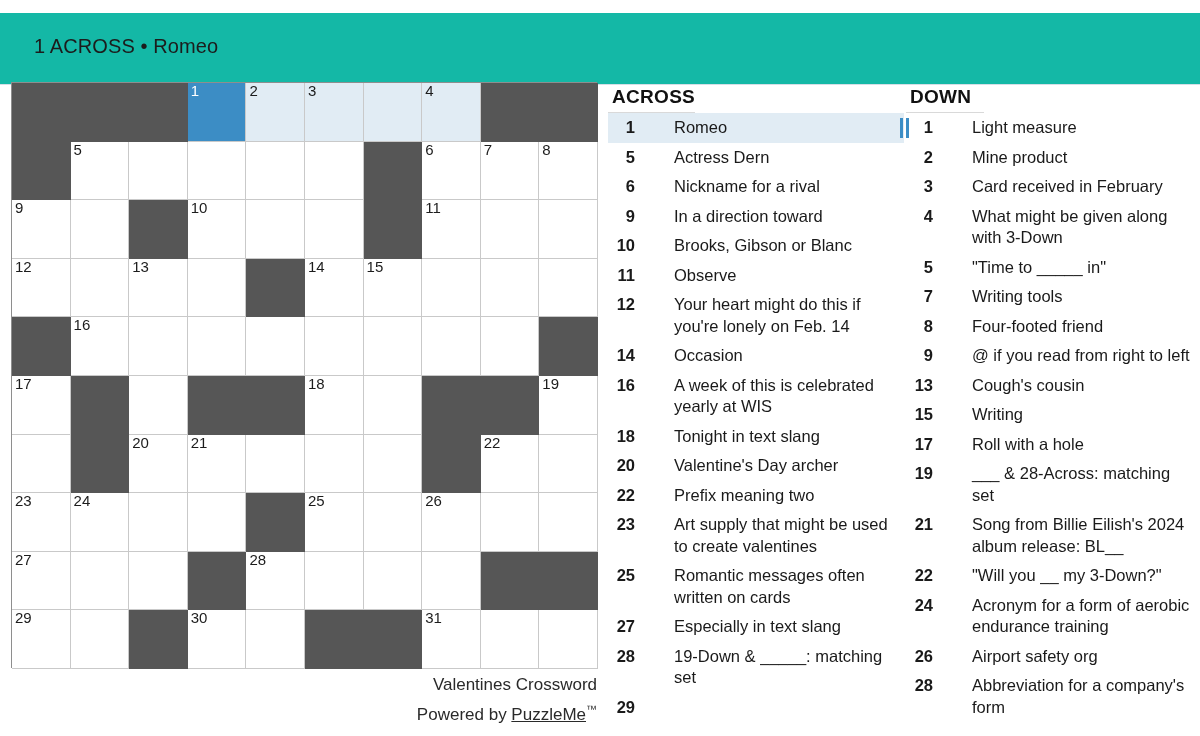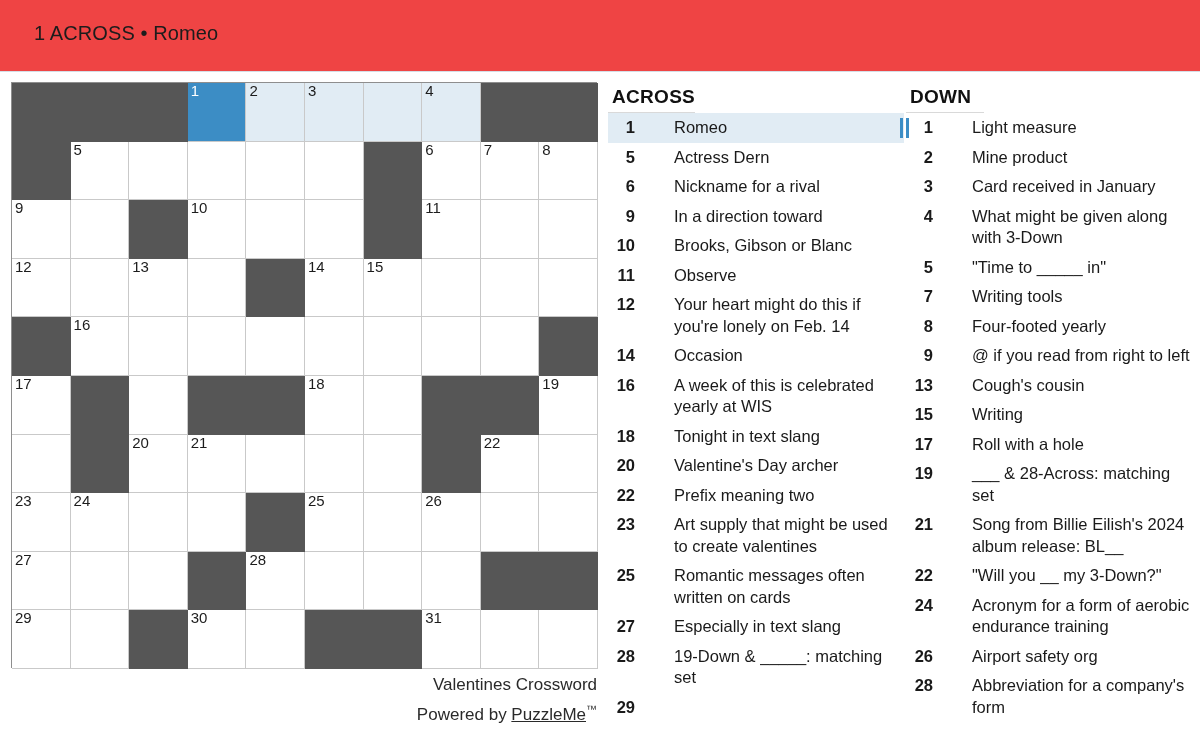--- a/index.html
+++ b/index.html
@@ -7,23 +7,23 @@
     margin: 0; padding: 0;
     width: 1200px; height: 736px;
     overflow: hidden;
     background: #ffffff;
     font-family: "Liberation Sans", sans-serif;
   }
 
   
   #clue-header {
     position: absolute;
-    left: 0; top: 0;
+    left: 0; top: 13px;
     width: 1200px; height: 72px;
-    background: #ef4444;
+    background: #14b8a6;
     border-bottom: 1px solid #d5dee6;
   }
   #clue-header-text {
     position: absolute;
     left: 34px; top: 22px;
     font-size: 20px;
     color: #1c1c1c;
     letter-spacing: .1px;
     white-space: nowrap;
   }
@@ -401,37 +401,37 @@
           <span class="cnum">1</span>
           <span class="ctext">Light measure</span>
           <span class="cursor-bar"></span>
         </li>
         <li class="clue">
           <span class="cnum">2</span>
           <span class="ctext">Mine product</span>
         </li>
         <li class="clue">
           <span class="cnum">3</span>
-          <span class="ctext">Card received in January</span>
+          <span class="ctext">Card received in February</span>
         </li>
         <li class="clue">
           <span class="cnum">4</span>
           <span class="ctext">What might be given along with 3-Down</span>
         </li>
         <li class="clue">
           <span class="cnum">5</span>
           <span class="ctext">"Time to _____ in"</span>
         </li>
         <li class="clue">
           <span class="cnum">7</span>
           <span class="ctext">Writing tools</span>
         </li>
         <li class="clue">
           <span class="cnum">8</span>
-          <span class="ctext">Four-footed yearly</span>
+          <span class="ctext">Four-footed friend</span>
         </li>
         <li class="clue">
           <span class="cnum">9</span>
           <span class="ctext">@ if you read from right to left</span>
         </li>
         <li class="clue">
           <span class="cnum">13</span>
           <span class="ctext">Cough's cousin</span>
         </li>
         <li class="clue">

